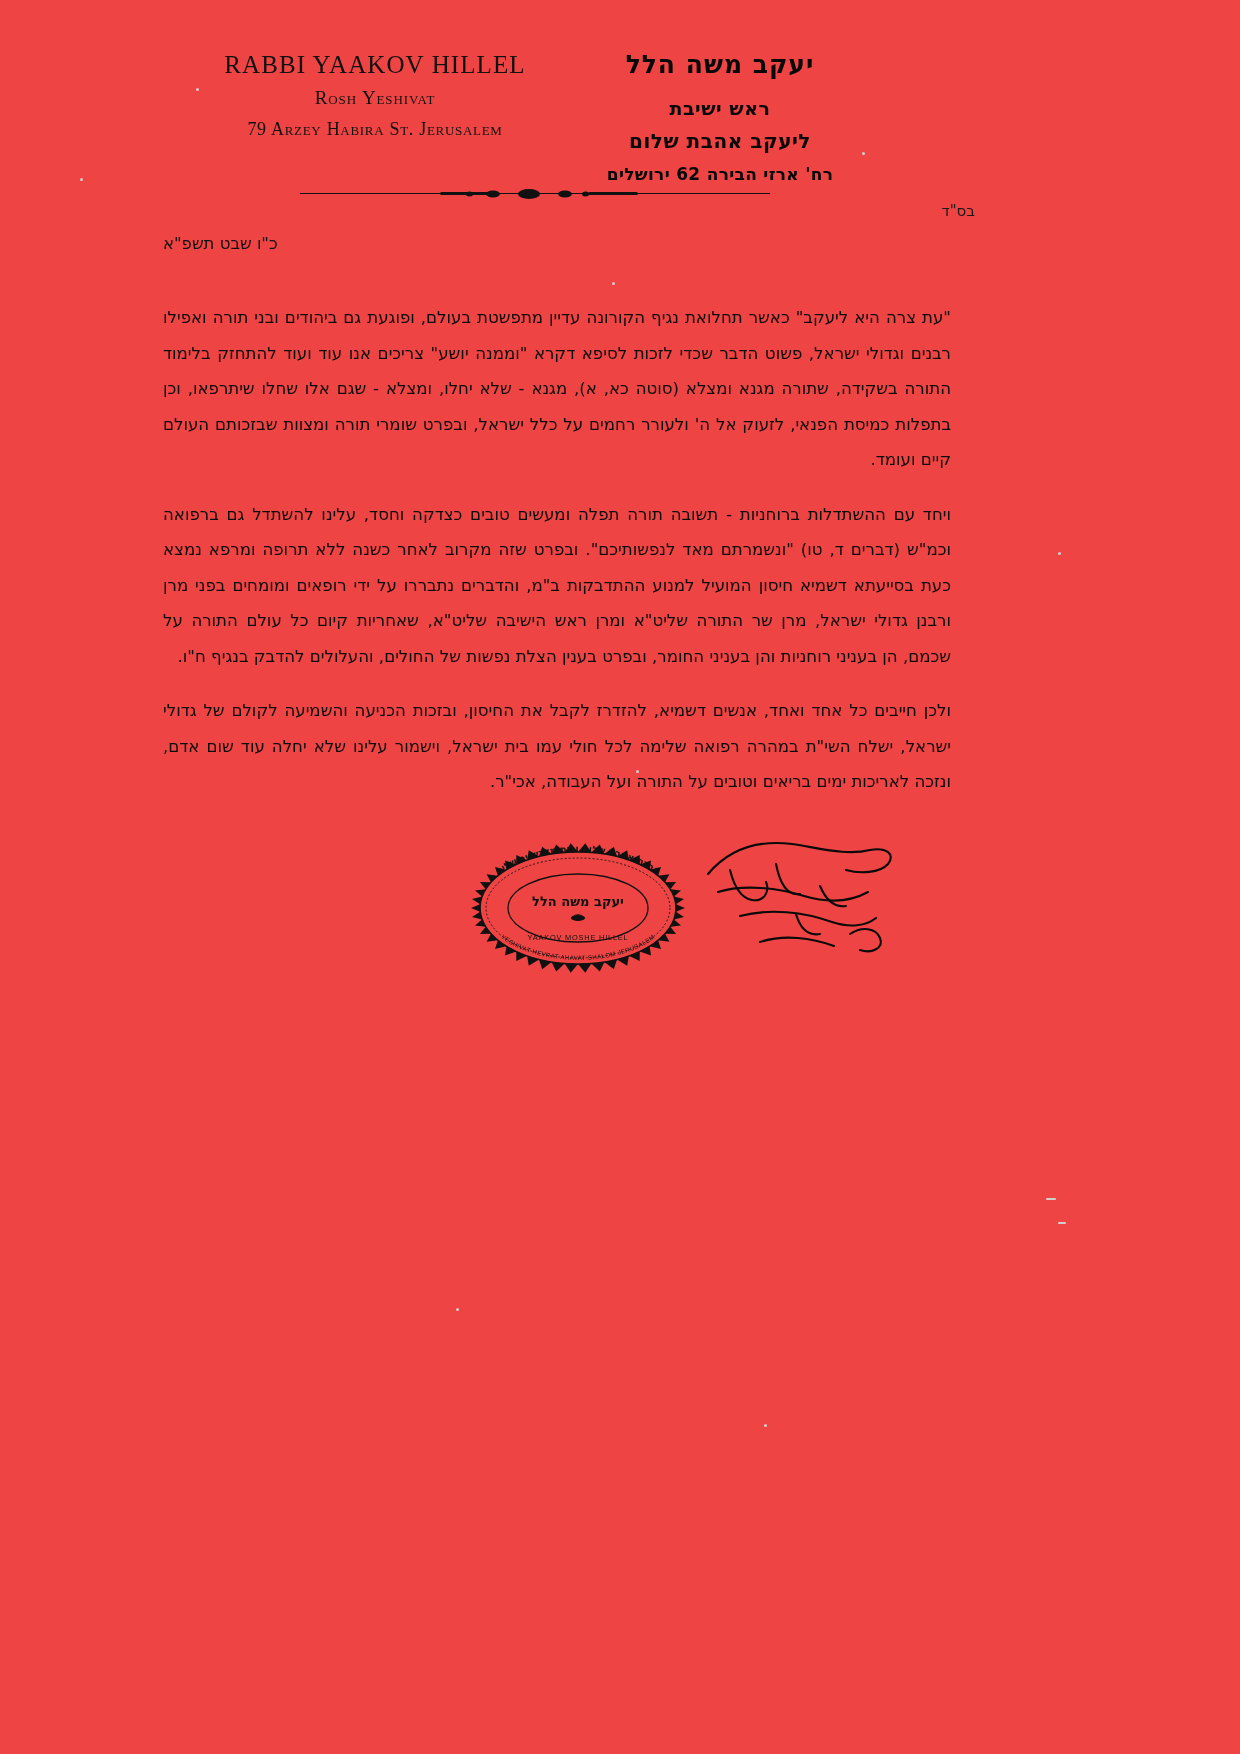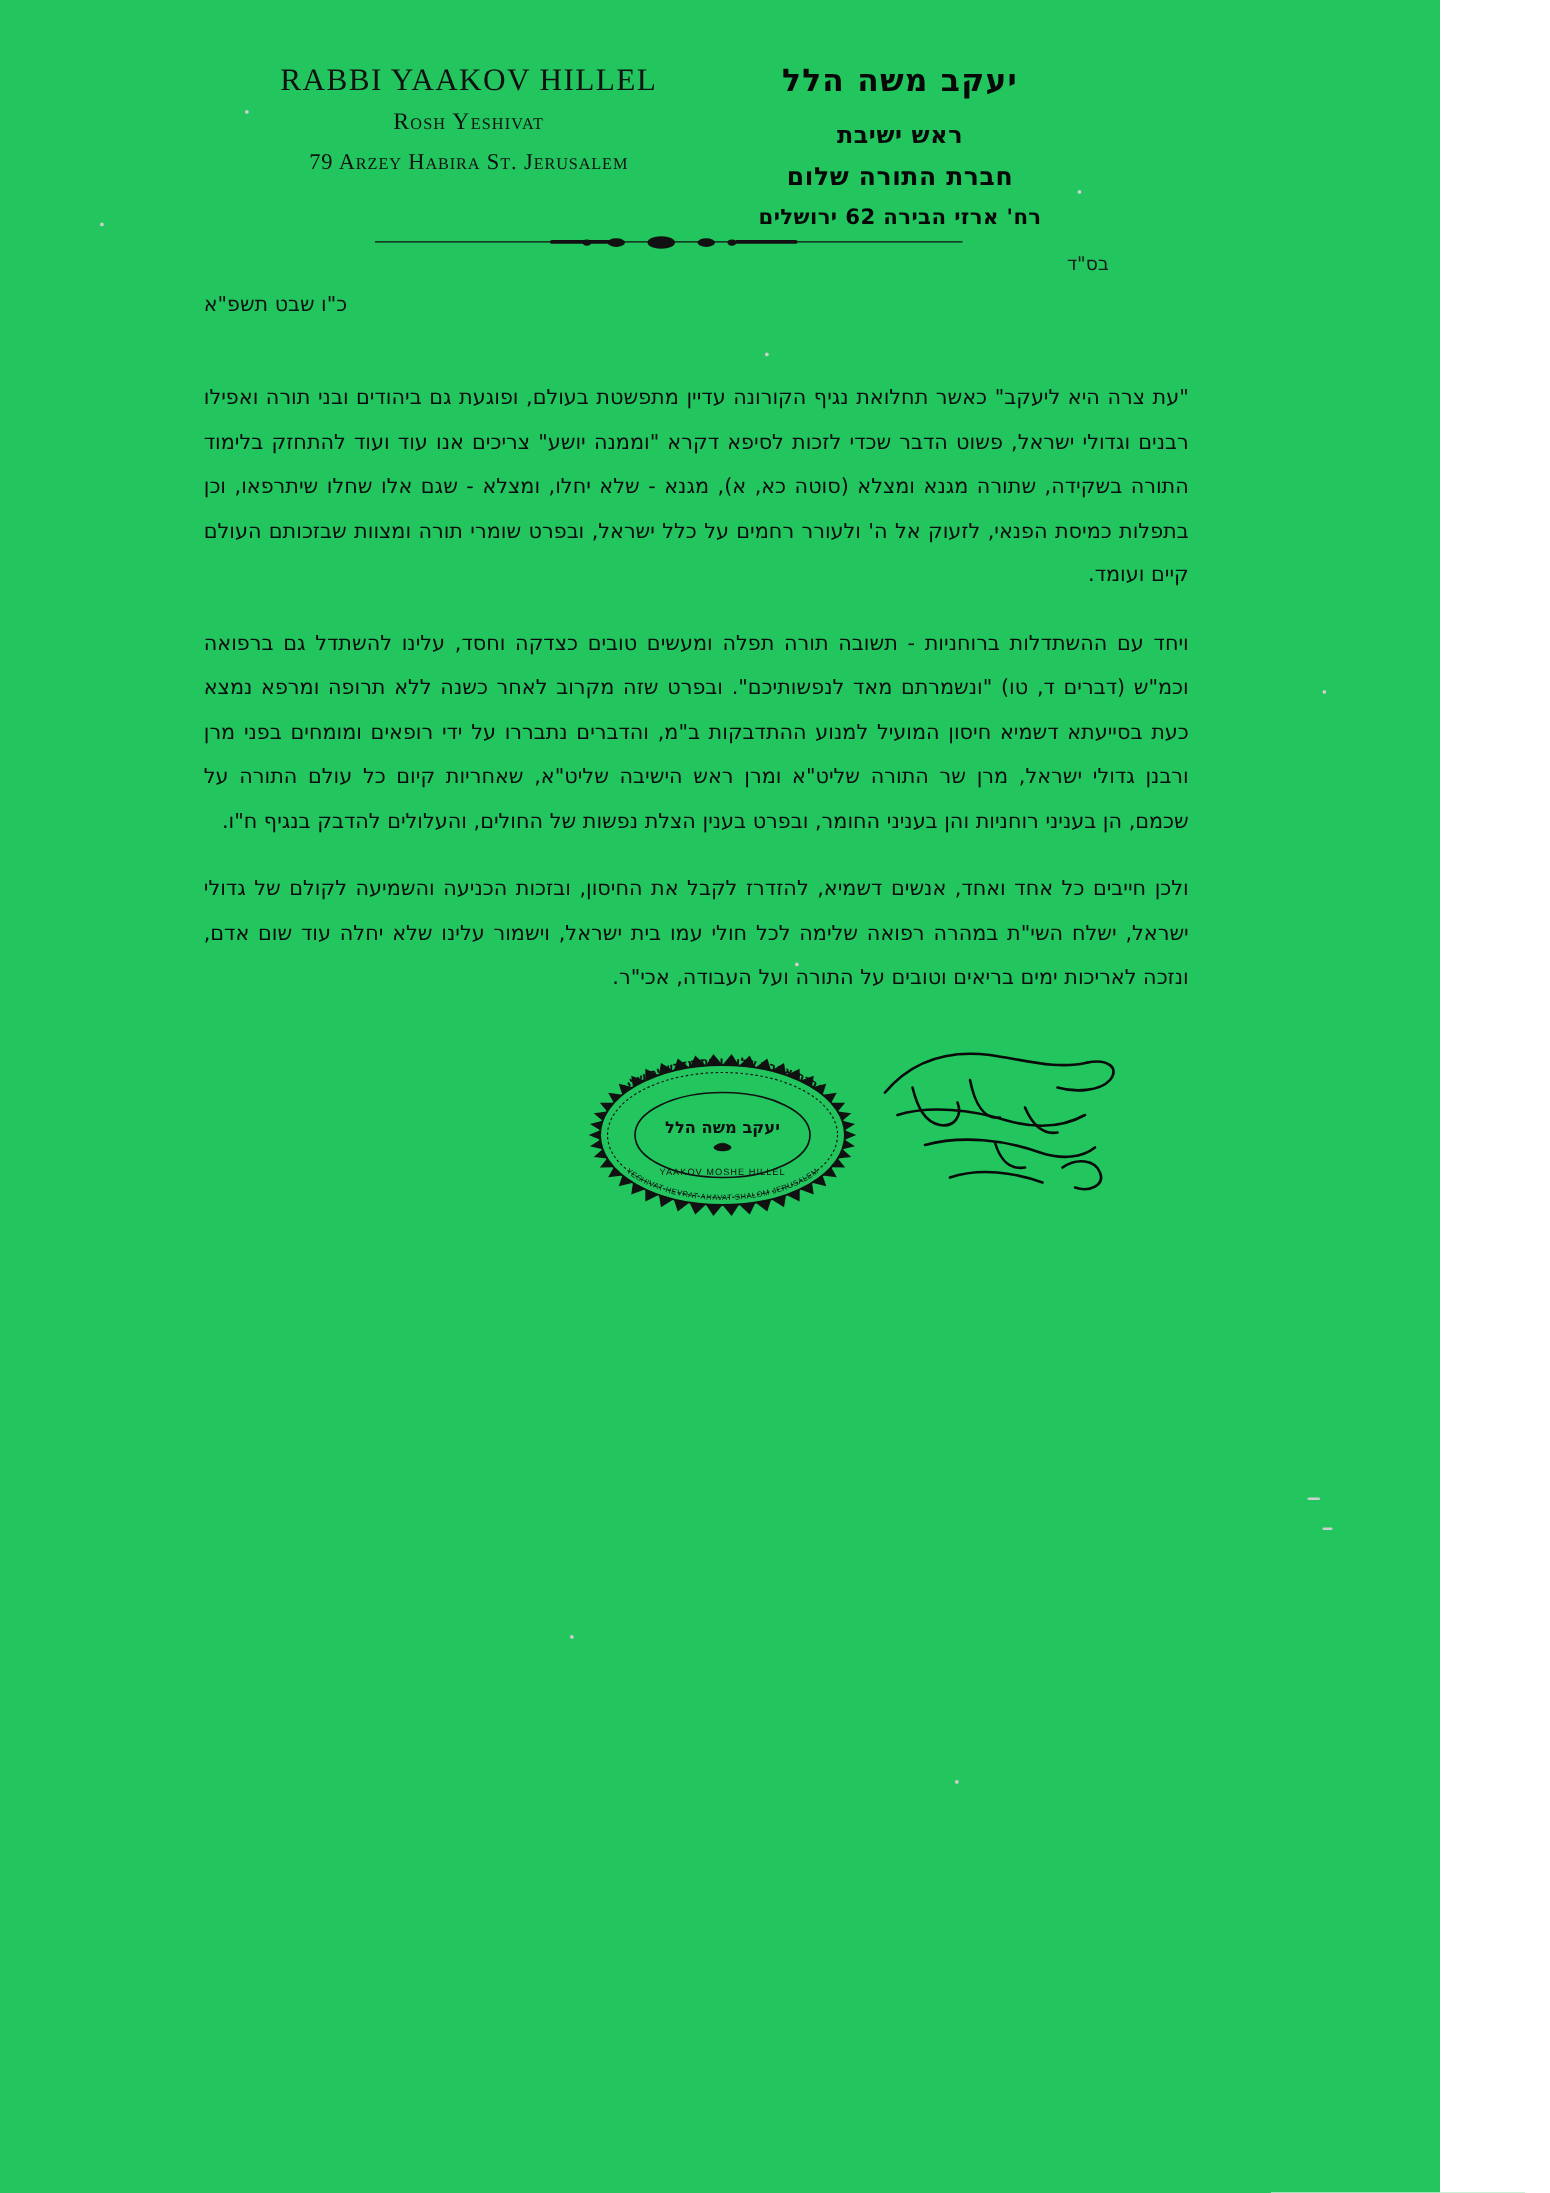--- a/index.html
+++ b/index.html
@@ -3,23 +3,23 @@
 <meta charset="utf-8">
 <title>Letter</title>
 <style>
   html, body {
     margin: 0;
     padding: 0;
     background: #ffffff;
   }
   .page {
     position: relative;
-    width: 1152px;
+    width: 1240px;
     height: 1754px;
-    background: #22c55e;
+    background: #ef4444;
     overflow: hidden;
     font-family: "Liberation Serif", "DejaVu Serif", serif;
     color: #0a0a0a;
   }
 
   
   .speck {
     position: absolute;
     background: #cfcfcf;
     border-radius: 50%;
@@ -184,21 +184,21 @@
 
     <div class="lh-english">
       <div class="l1">Rabbi Yaakov Hillel</div>
       <div class="l2">Rosh Yeshivat</div>
       <div class="l4">79 Arzey Habira St. Jerusalem</div>
     </div>
 
     <div class="lh-hebrew">
       <div class="h1">יעקב משה הלל</div>
       <div class="h2">ראש ישיבת</div>
-      <div class="h3">חברת התורה שלום</div>
+      <div class="h3">ליעקב אהבת שלום</div>
       <div class="h4">רח' ארזי הבירה 62 ירושלים</div>
     </div>
   </div>
 
   <div class="divider">
     <div class="rule"></div>
     <div class="taper-l"></div>
     <div class="taper-r"></div>
     <div class="dia dia-l2"></div>
     <div class="dia dia-l1"></div>

